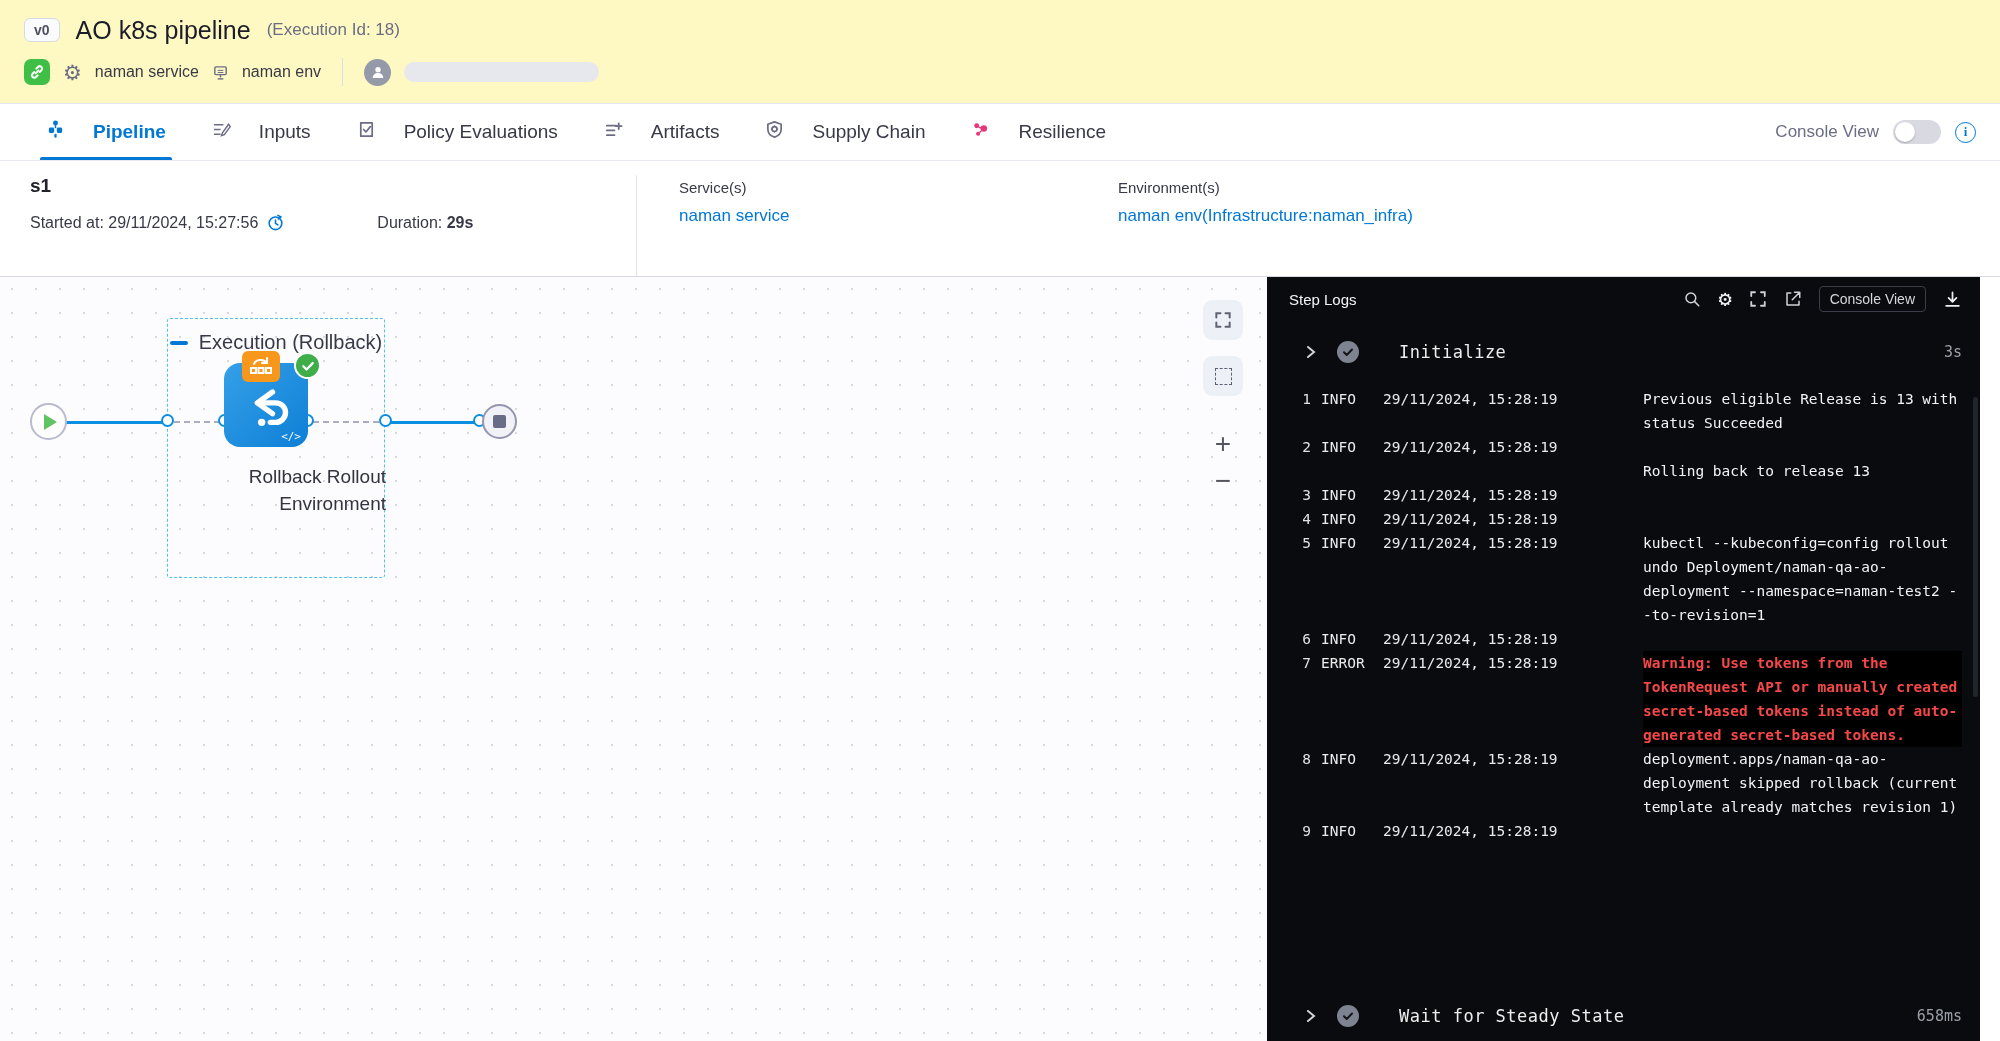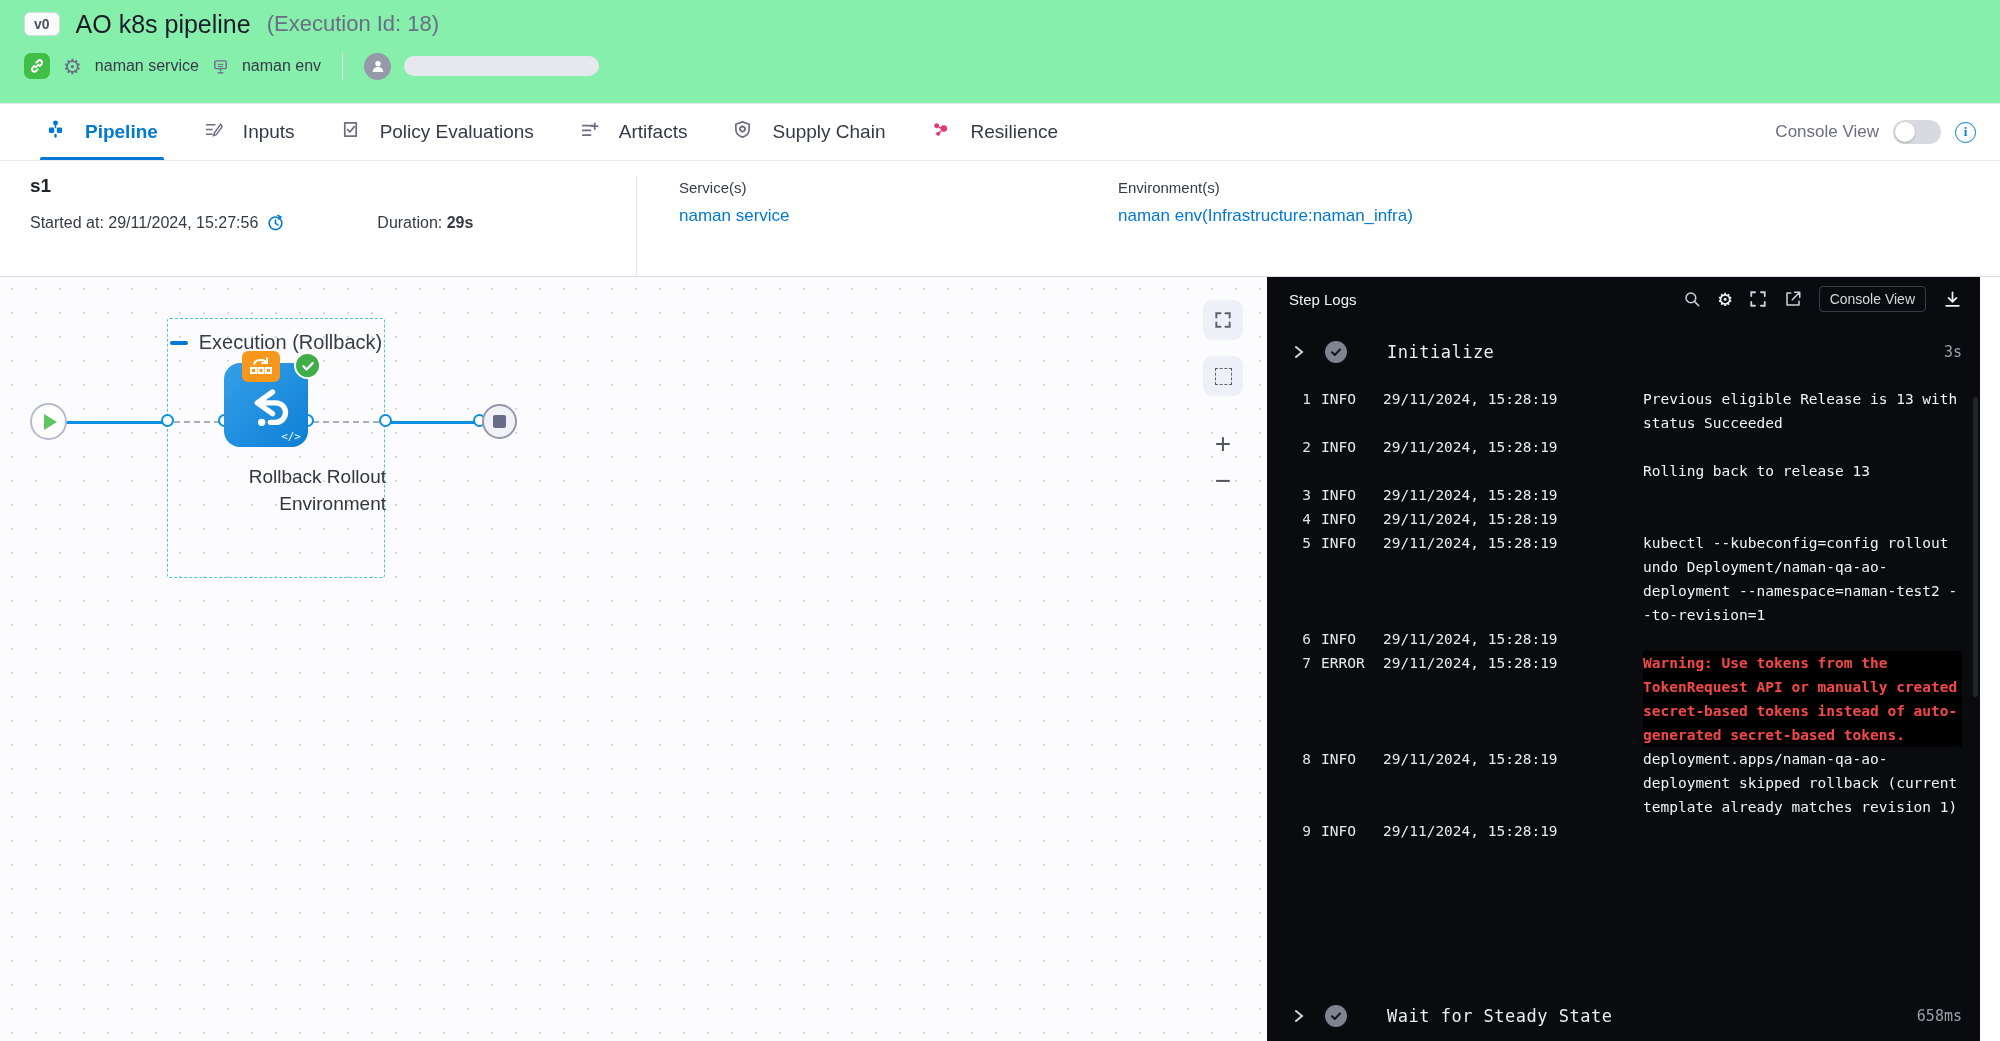--- a/index.html
+++ b/index.html
@@ -1,38 +1,38 @@
 <!DOCTYPE html>
 <html><head>
 <meta charset="utf-8">
 <style>
   * { margin:0; padding:0; box-sizing:border-box; }
   html,body { width:2000px; height:1041px; overflow:hidden; background:#fff;
     font-family:"Liberation Sans", sans-serif; }
   .mono { font-family:"DejaVu Sans Mono", monospace; }
 
   
-  .header { height:104px; background:#86efac; border-bottom:1px solid #e6e7ee; padding:6px 0 0 24px;text-align:center; }
+  .header { height:104px; background:#fef9c3; border-bottom:1px solid #e6e7ee; padding:12px 0 0 24px;text-align:center; }
   .hrow1 { display:flex; align-items:center; gap:16px; height:36px; }
   .vbadge { background:#fafbfc; border:1px solid #d9dae1; border-radius:6px; font-size:14px;
     color:#4f5162; padding:3px 9px; font-weight:600; }
   .ptitle { font-size:25px; font-weight:400; color:#1c1c28; }
-  .execid { font-size:22px; color:#6b6d85; }
+  .execid { font-size:17px; color:#6b6d85; }
   .hrow2 { display:flex; align-items:center; gap:13px; height:40px; margin-top:4px; }
   .gicon { width:26px; height:26px; border-radius:7px; background:#3fbf46; display:flex; align-items:center; justify-content:center; }
   .gearch { font-size:21px; color:#6b6d85; line-height:1; }
   .hname { font-size:16px; color:#383946; }
   .hdivider { width:1px; height:28px; background:#dcdde6; margin:0 8px; }
   .avatar { width:27px; height:27px; border-radius:50%; background:#949aa8; display:flex; align-items:center; justify-content:center; }
   .redacted { width:195px; height:20px; border-radius:10px; background:#e7e8ee; }
 
   
   .tabbar { height:57px; display:flex; align-items:stretch; padding:0 24px 0 46px; border-bottom:1px solid #ebecf2; }
   .tabs { display:flex; gap:46px; }
-  .tab { display:flex; align-items:center; gap:20px; font-size:19px; color:#383946; cursor:pointer; position:relative; }
+  .tab { display:flex; align-items:center; gap:28px; font-size:19px; color:#383946; cursor:pointer; position:relative; }
   .tab.active { color:#0278d5; font-weight:700; }
   .tab.active::after { content:""; position:absolute; left:-6px; right:-6px; bottom:0; height:3px; background:#0278d5; border-radius:2px 2px 0 0; }
   .tab-right { margin-left:auto; display:flex; align-items:center; gap:14px; }
   .cv-label { font-size:17px; color:#6b6d85; }
   .toggle { width:48px; height:24px; border-radius:12px; background:#d9dae1; position:relative; cursor:pointer; }
   .toggle .knob { position:absolute; left:2px; top:2px; width:20px; height:20px; border-radius:50%; background:#fff; box-shadow:0 1px 2px rgba(0,0,0,.25); }
   .infoi { width:21px; height:21px; border-radius:50%; border:1.6px solid #0278d5; color:#0278d5;
     font-size:13px; font-weight:700; display:flex; align-items:center; justify-content:center; font-family:"Liberation Serif",serif; }
 
   
@@ -89,21 +89,21 @@
   .panel { width:713px; background:#0a0b0e; display:flex; flex-direction:column; color:#e9eaec; position:relative; }
   .rightstrip { width:20px; background:#fff; }
   .panel-scroll { position:absolute; right:2px; top:120px; width:5px; height:300px; background:#22242b; border-radius:3px; }
 
   .phead { height:44px; display:flex; align-items:center; padding:0 18px 0 22px; gap:17px; }
   .ptitle2 { font-size:15px; color:#f2f3f5; margin-right:auto; }
   .picon { display:flex; align-items:center; justify-content:center; cursor:pointer; }
   .pgear { font-size:22px; color:#f0f1f3; line-height:1; }
   .cv-btn { border:1px solid #3a3d45; border-radius:4px; color:#d6d8dc; font-size:14px; padding:4px 10px; cursor:pointer; }
 
-  .steprow { display:flex; align-items:center; padding:0 18px 0 24px; cursor:pointer; }
+  .steprow { display:flex; align-items:center; padding:0 18px 0 36px; cursor:pointer; }
   .steprow .chev { width:16px; display:flex; justify-content:center; }
   .steprow .badge { width:22px; height:22px; border-radius:50%; background:#7d8390; display:flex;
     align-items:center; justify-content:center; margin-left:18px; }
   .steprow .stitle { font-size:17px; letter-spacing:.5px; color:#eceded; margin-left:40px; }
   .steprow .sdur { margin-left:auto; font-size:15px; color:#9ba0a8; }
   .row-init { height:61px; }
   .row-roll { height:45px; background:#1b1e25; }
   .roll-icons { margin-left:auto; display:flex; align-items:center; gap:22px; }
   .roll-icons .sdur { margin-left:4px; }
   .arrowch { font-size:16px; color:#c3c6cc; }

